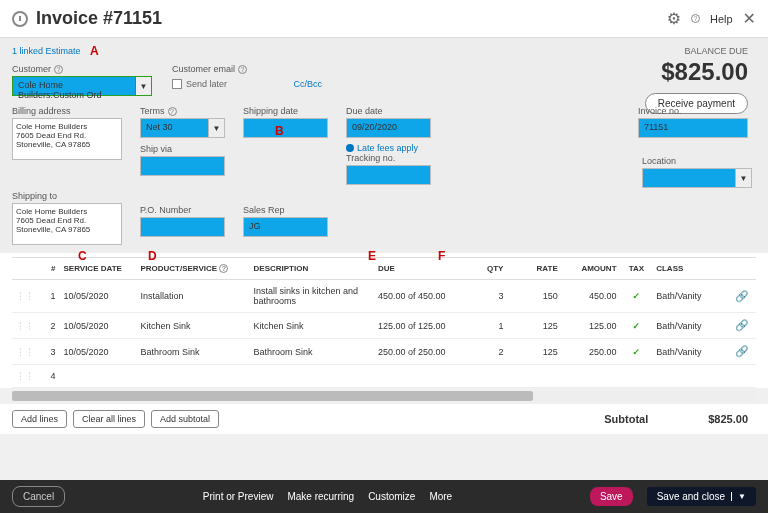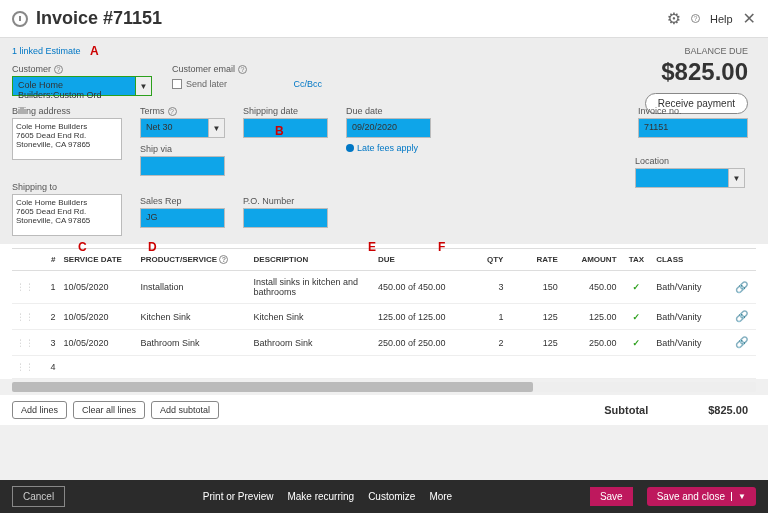--- a/index.html
+++ b/index.html
@@ -30,21 +30,21 @@
 .green-border { border-color: #2ca01c !important; }
 .ccbcc { color: #0077c5; font-size: 9px; margin-top: 3px; }
 .sendlater { display: flex; align-items: center; gap: 4px; margin-top: 3px; font-size: 9px; color: #666; }
 .checkbox { width: 10px; height: 10px; border: 1px solid #888; background: #fff; }
 
 .row2 { display: flex; gap: 18px; margin-top: 10px; position: relative; }
 .billing { width: 110px; }
 .textarea { border: 1px solid #bbb; background: #fff; font-size: 8px; padding: 3px; height: 42px; white-space: pre-line; }
 .small-input { width: 85px; }
 .invoice-no-field { position: absolute; right: 8px; top: 0; }
-.location-field { position: absolute; right: 11px; top: 50px; }
+.location-field { position: absolute; right: 4px; top: 50px; }
 .latefee { color: #0077c5; font-size: 9px; margin-top: 3px; display: flex; align-items: center; gap: 3px; }
 .latefee-dot { width: 8px; height: 8px; background: #0077c5; border-radius: 50%; }
 
 .row3 { display: flex; gap: 18px; margin-top: 6px; }
 
 .annotation { position: absolute; color: #c00; font-weight: bold; font-size: 12px; pointer-events: none; z-index: 5; }
 
 .table-area { background: #fff; padding: 4px 12px 0; position: relative; }
 .table { width: 100%; border-collapse: collapse; font-size: 9px; }
 .table th { text-align: left; padding: 6px 4px; font-size: 8px; font-weight: bold; border-top: 1px solid #ddd; border-bottom: 1px solid #ddd; }
@@ -58,24 +58,24 @@
 .scrollbar-thumb { position: absolute; left: 0; width: 70%; height: 100%; background: #bbb; border-radius: 2px; }
 
 .subtotal-row { display: flex; justify-content: space-between; align-items: center; padding: 6px 20px 6px 12px; background: #fff; }
 .btns-left { display: flex; gap: 6px; }
 .pill { border: 1px solid #888; border-radius: 3px; padding: 3px 8px; font-size: 9px; background: #fff; }
 .subtotal-text { font-size: 11px; font-weight: bold; margin-right: 60px; }
 .subtotal-val { font-size: 11px; font-weight: bold; }
 
 .footer { position: absolute; bottom: 0; left: 0; right: 0; background: #2b2b2b; color: #fff; display: flex; align-items: center; justify-content: space-between; padding: 6px 12px; font-size: 10px; }
 .footer-left, .footer-center, .footer-right { display: flex; align-items: center; gap: 14px; }
-.footer-btn { padding: 4px 10px; border-radius: 0; }
+.footer-btn { padding: 4px 10px; border-radius: 8px; }
 .cancel-btn { border: 1px solid #888; color: #ccc; }
 .save-btn { background: #be185d; }
-.saveclose { background: #be185d; padding: 4px 10px; border-radius: 3px; display: flex; gap: 6px; align-items: center; }
+.saveclose { background: #0f172a; padding: 4px 10px; border-radius: 3px; display: flex; gap: 6px; align-items: center; }
 .saveclose-dd { border-left: 1px solid #fff; padding-left: 6px; font-size: 8px; }
 </style>
 </head>
 <body>
 
 <div class="header">
   <div class="header-left">
     <div class="history-icon"></div>
     <h1>Invoice #71151</h1>
   </div>
@@ -154,20 +154,24 @@
     </div>
     <div style="display:flex; flex-direction:column; gap:6px;">
       <div class="field">
         <div class="label">Due date</div>
         <div class="input small-input">09/20/2020</div>
         <div class="latefee">
             <div class="latefee-dot"></div>
             <span>Late fees apply</span>
           </div>
       </div>
+      <div class="field" style="margin-top:-6px;">
+        <div class="label">Tracking no.</div>
+        <div class="input small-input"></div>
+      </div>
     </div>
 
     <div class="field invoice-no-field" style="width:110px;margin-left:20px;">
       <div class="label">Invoice no.</div>
       <div class="input">71151</div>
     </div>
     <div class="field location-field" style="width:110px;">
       <div class="label">Location</div>
       <div class="dropdown">
         <div class="input"></div>
@@ -177,26 +181,26 @@
   </div>
 
   <div class="row3">
     <div class="field billing">
       <div class="label">Shipping to</div>
       <div class="textarea">Cole Home Builders
 7605 Dead End Rd.
 Stoneville, CA 97865</div>
     </div>
     <div class="field" style="margin-top:14px;">
+      <div class="label">P.O. Number</div>
+      <div class="input small-input"></div>
+    </div>
+    <div class="field" style="margin-top:14px;">
       <div class="label">Sales Rep</div>
       <div class="input small-input">JG</div>
-    </div>
-    <div class="field" style="margin-top:14px;">
-      <div class="label">P.O. Number</div>
-      <div class="input small-input"></div>
     </div>
   </div>
 </div>
 
 <div class="table-area">
   <div class="annotation" style="top:-4px; left:78px;">C</div>
   <div class="annotation" style="top:-4px; left:148px;">D</div>
   <div class="annotation" style="top:-4px; left:368px;">E</div>
   <div class="annotation" style="top:-4px; left:438px;">F</div>
 

